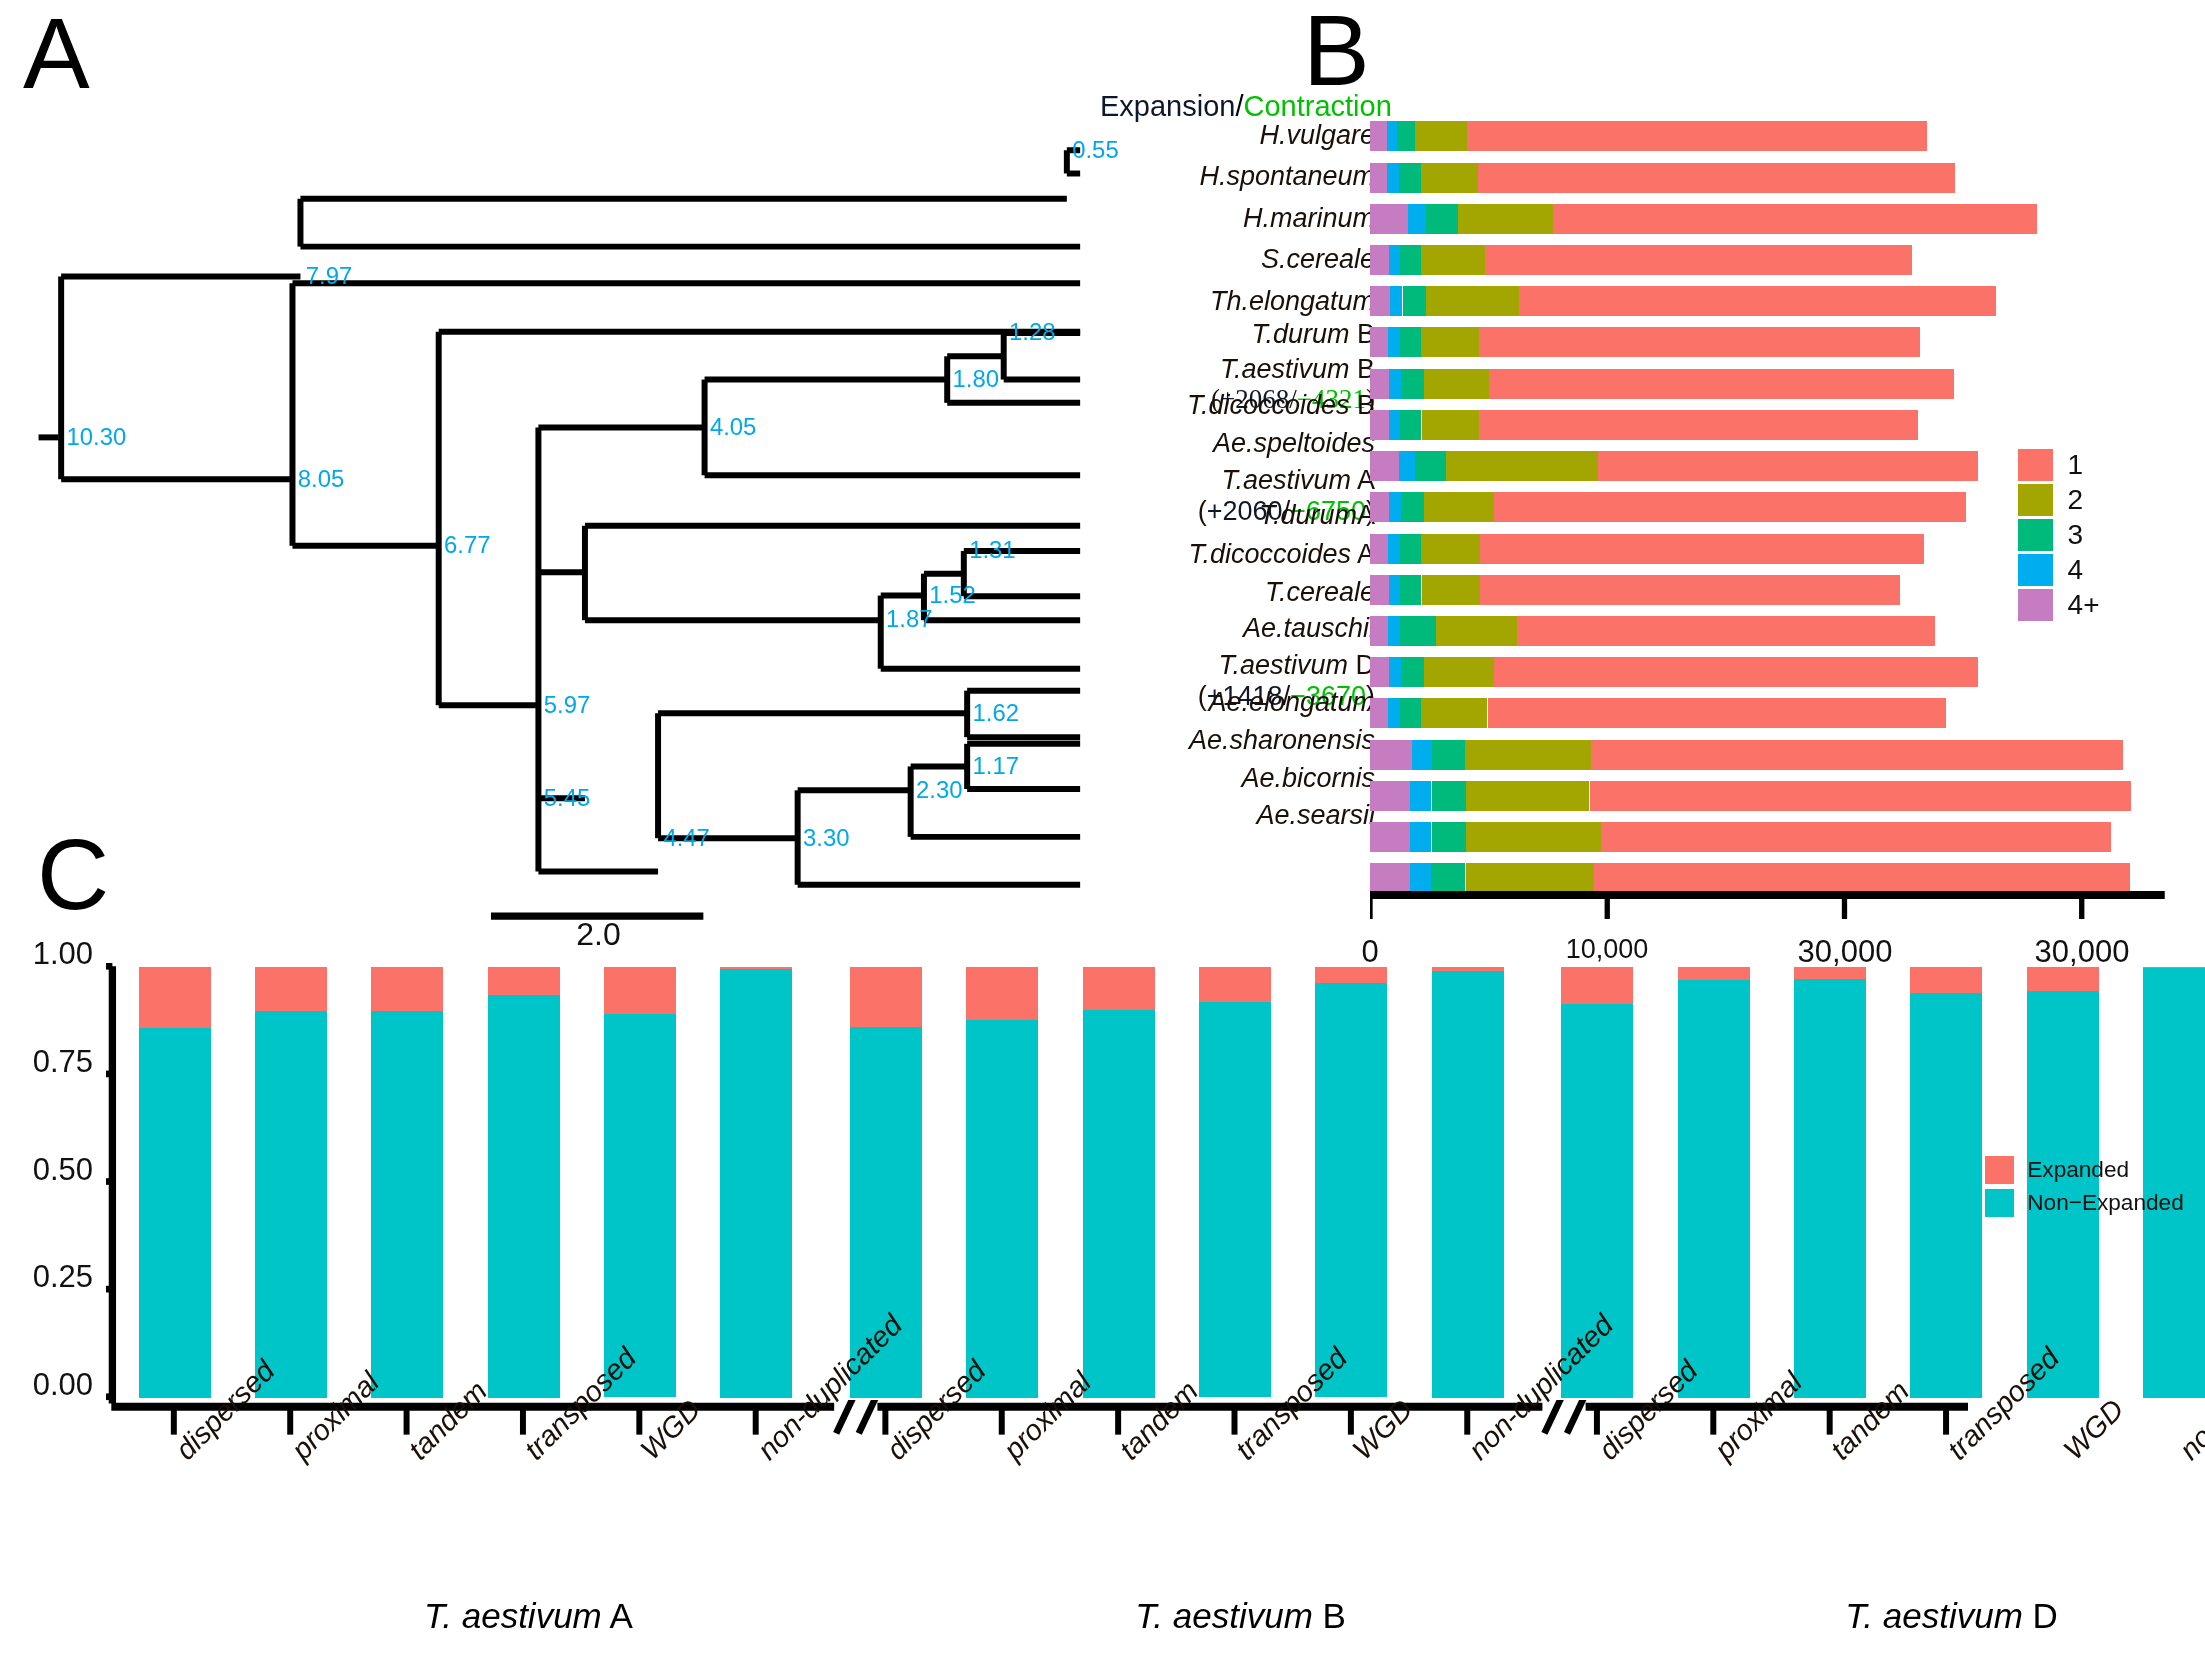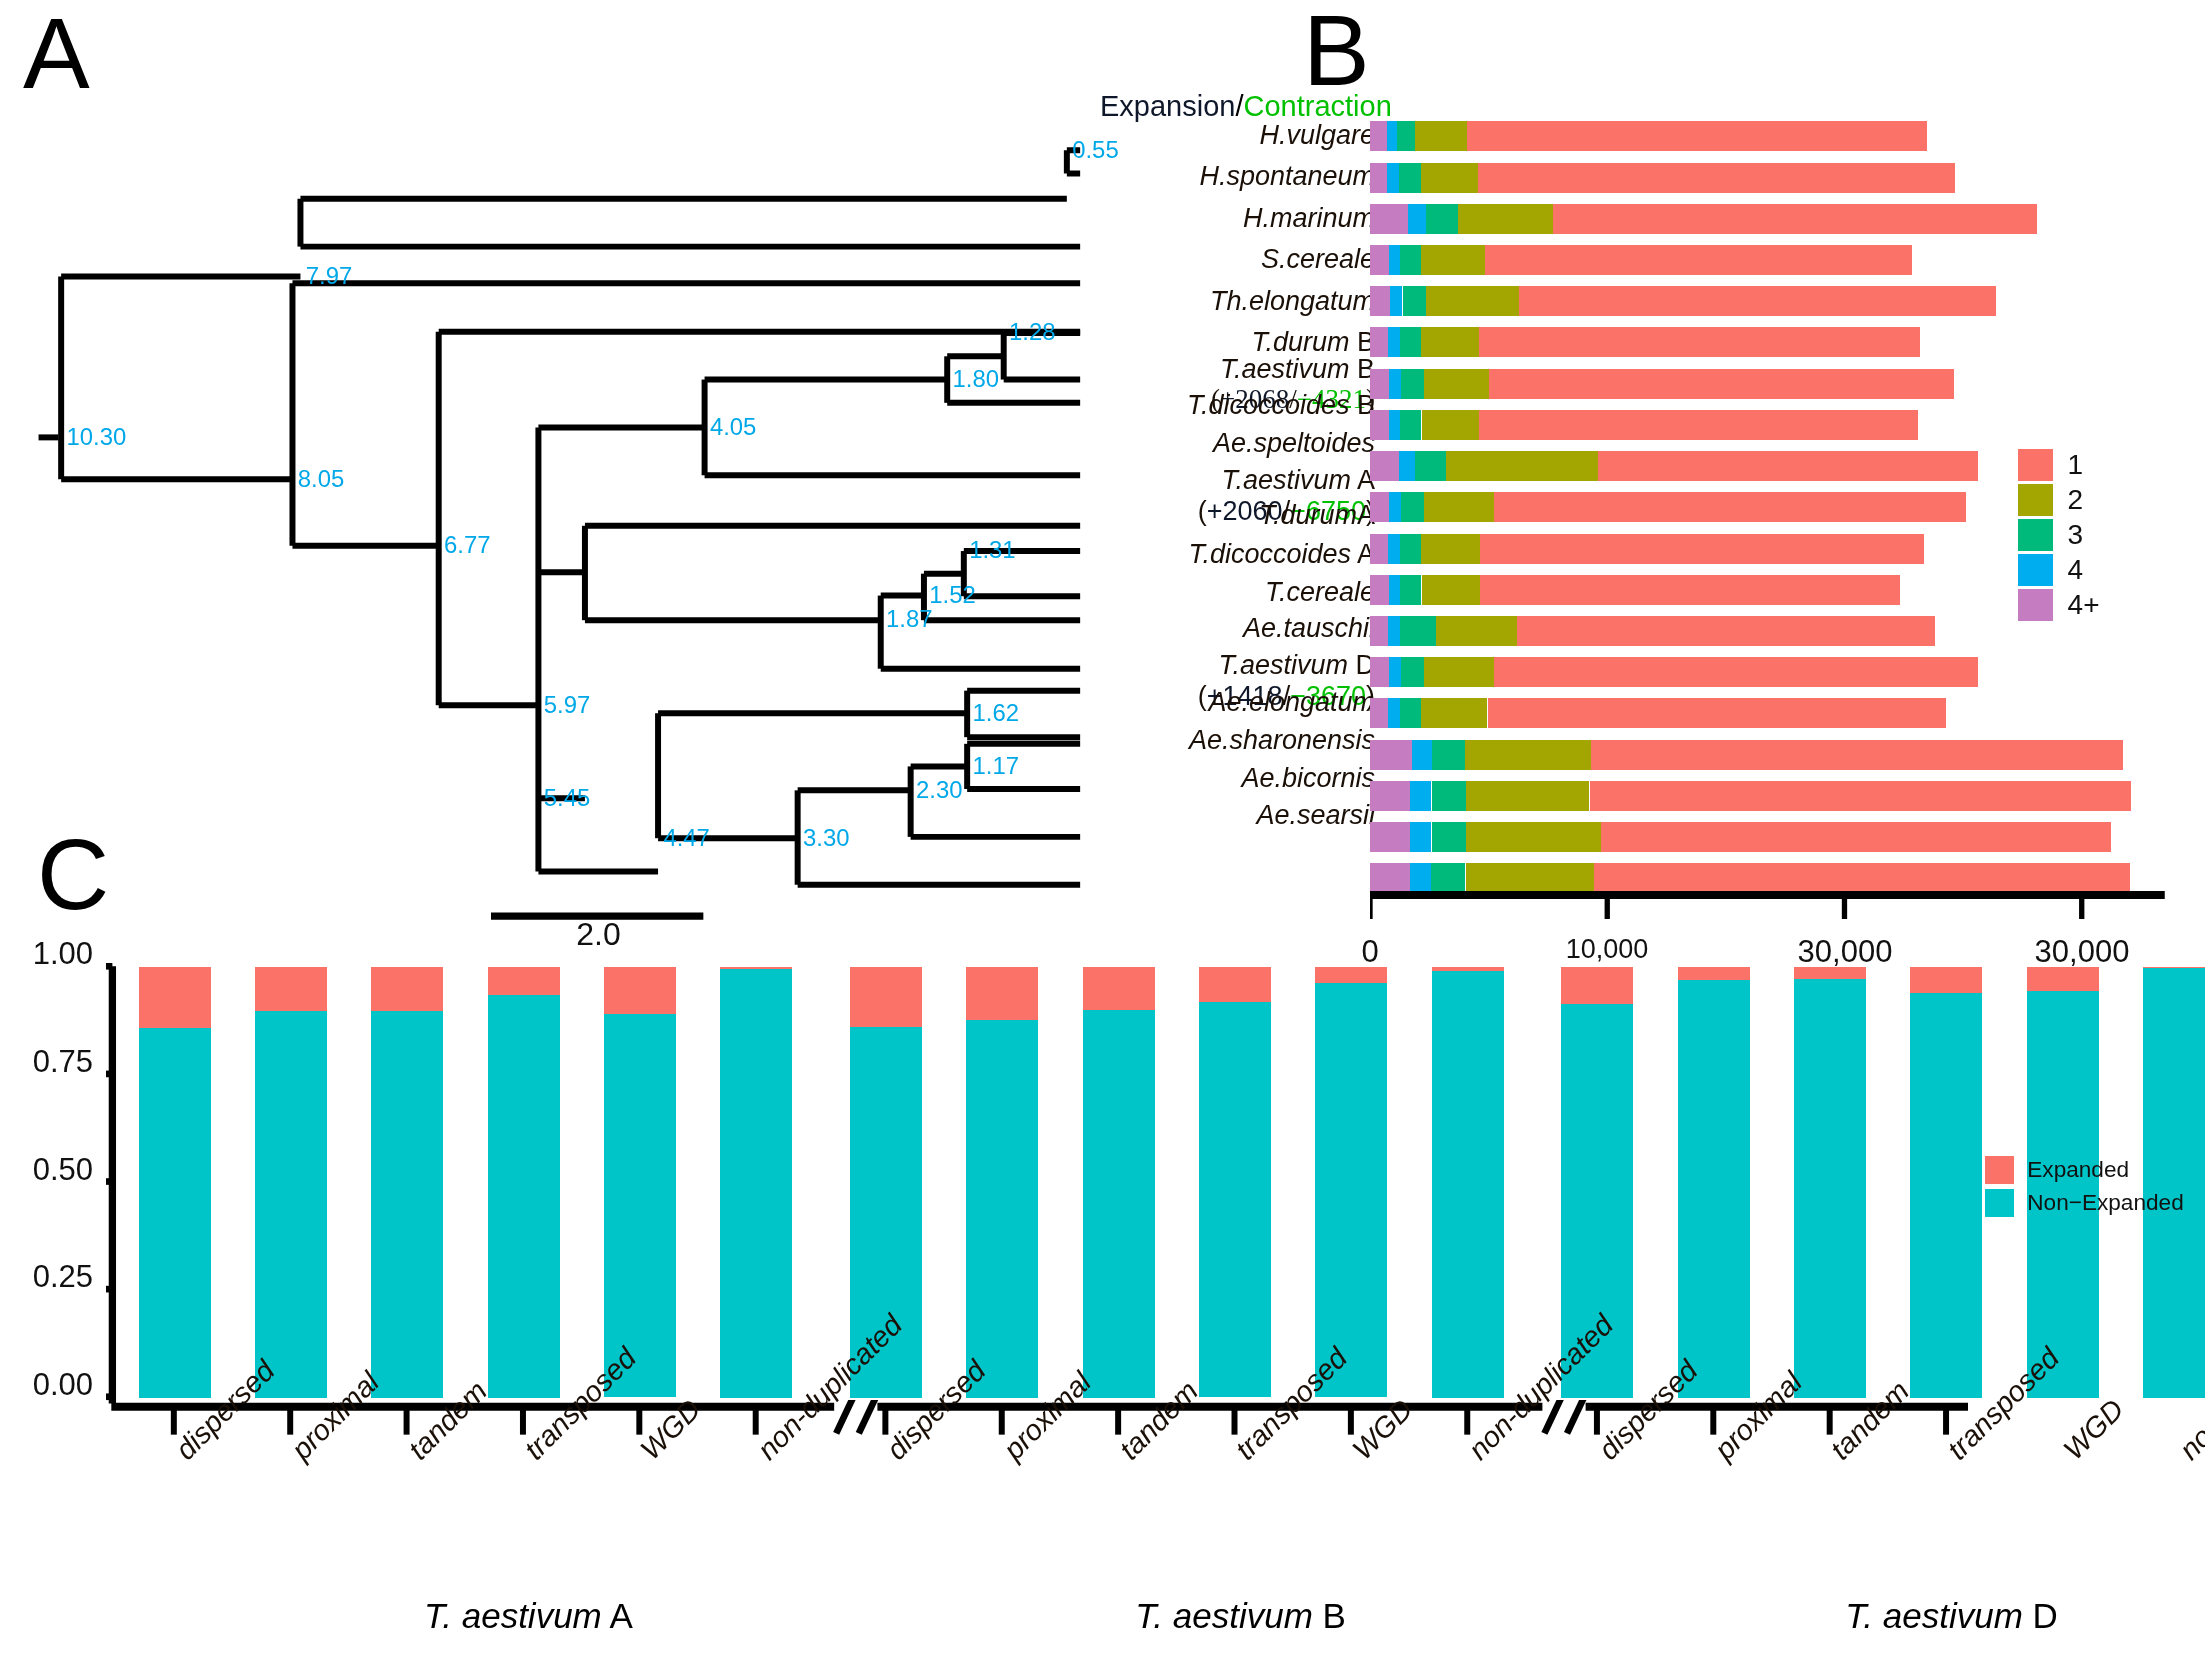--- a/index.html
+++ b/index.html
@@ -143,21 +143,21 @@
     <text x="1463" y="983">1.17</text>
   </g>
 </svg>
 
 <div id="tiplabels">
     <div class="abs tiplab" style="right: 830px; top: 120px; text-align: right;"><span class="ital">H.vulgare</span></div>
     <div class="abs tiplab" style="right: 830px; top: 161px; text-align: right;"><span class="ital">H.spontaneum</span></div>
     <div class="abs tiplab" style="right: 830px; top: 203px; text-align: right;"><span class="ital">H.marinum</span></div>
     <div class="abs tiplab" style="right: 830px; top: 244px; text-align: right;"><span class="ital">S.cereale</span></div>
     <div class="abs tiplab" style="right: 830px; top: 286px; text-align: right;"><span class="ital">Th.elongatum</span></div>
-    <div class="abs tiplab" style="right: 830px; top: 327px; text-align: right;"><span class="ital">T.durum</span><span> B</span></div>
+    <div class="abs tiplab" style="right: 830px; top: 319px; text-align: right;"><span class="ital">T.durum</span><span> B</span></div>
     <div class="abs tiplab" style="right: 830px; top: 354px; text-align: right;"><span class="ital">T.aestivum</span><span> B</span></div>
     <div class="abs tiplab" style="right: 830px; top: 384px; font-family: Liberation Serif, serif;"><span>(</span><span class="exp">+2068</span><span>/</span><span class="con">−4321</span><span>)</span></div>
     <div class="abs tiplab" style="right: 830px; top: 390px; text-align: right;"><span class="ital">T.dicoccoides</span><span> B</span></div>
     <div class="abs tiplab" style="right: 830px; top: 428px; text-align: right;"><span class="ital">Ae.speltoides</span></div>
     <div class="abs tiplab" style="right: 830px; top: 465px; text-align: right;"><span class="ital">T.aestivum</span><span> A</span></div>
     <div class="abs tiplab" style="right: 830px; top: 496px;"><span>(</span><span class="exp">+2060</span><span>/</span><span class="con">−6750</span><span>)</span></div>
     <div class="abs tiplab" style="right: 830px; top: 500px; text-align: right;"><span class="ital">T.durum</span><span>A</span></div>
     <div class="abs tiplab" style="right: 830px; top: 539px; text-align: right;"><span class="ital">T.dicoccoides</span><span> A</span></div>
     <div class="abs tiplab" style="right: 830px; top: 577px; text-align: right;"><span class="ital">T.cereale</span></div>
     <div class="abs tiplab" style="right: 830px; top: 613px; text-align: right;"><span class="ital">Ae.tauschii</span></div>

